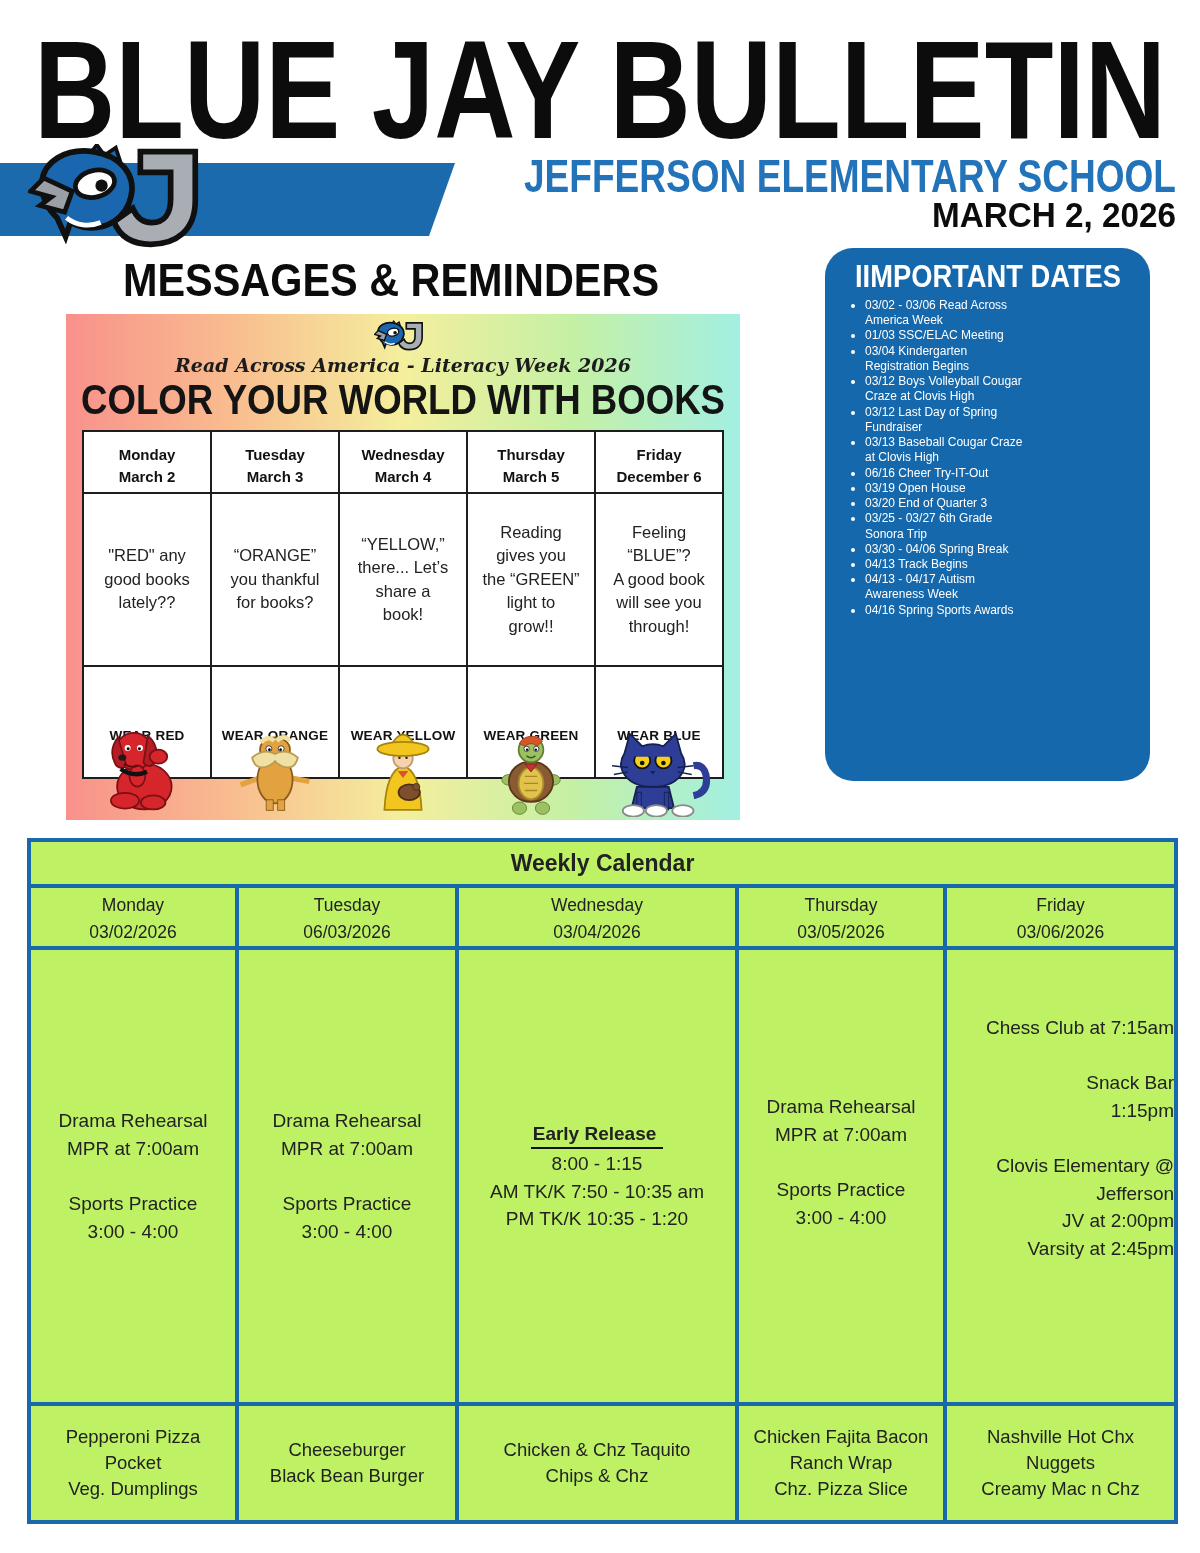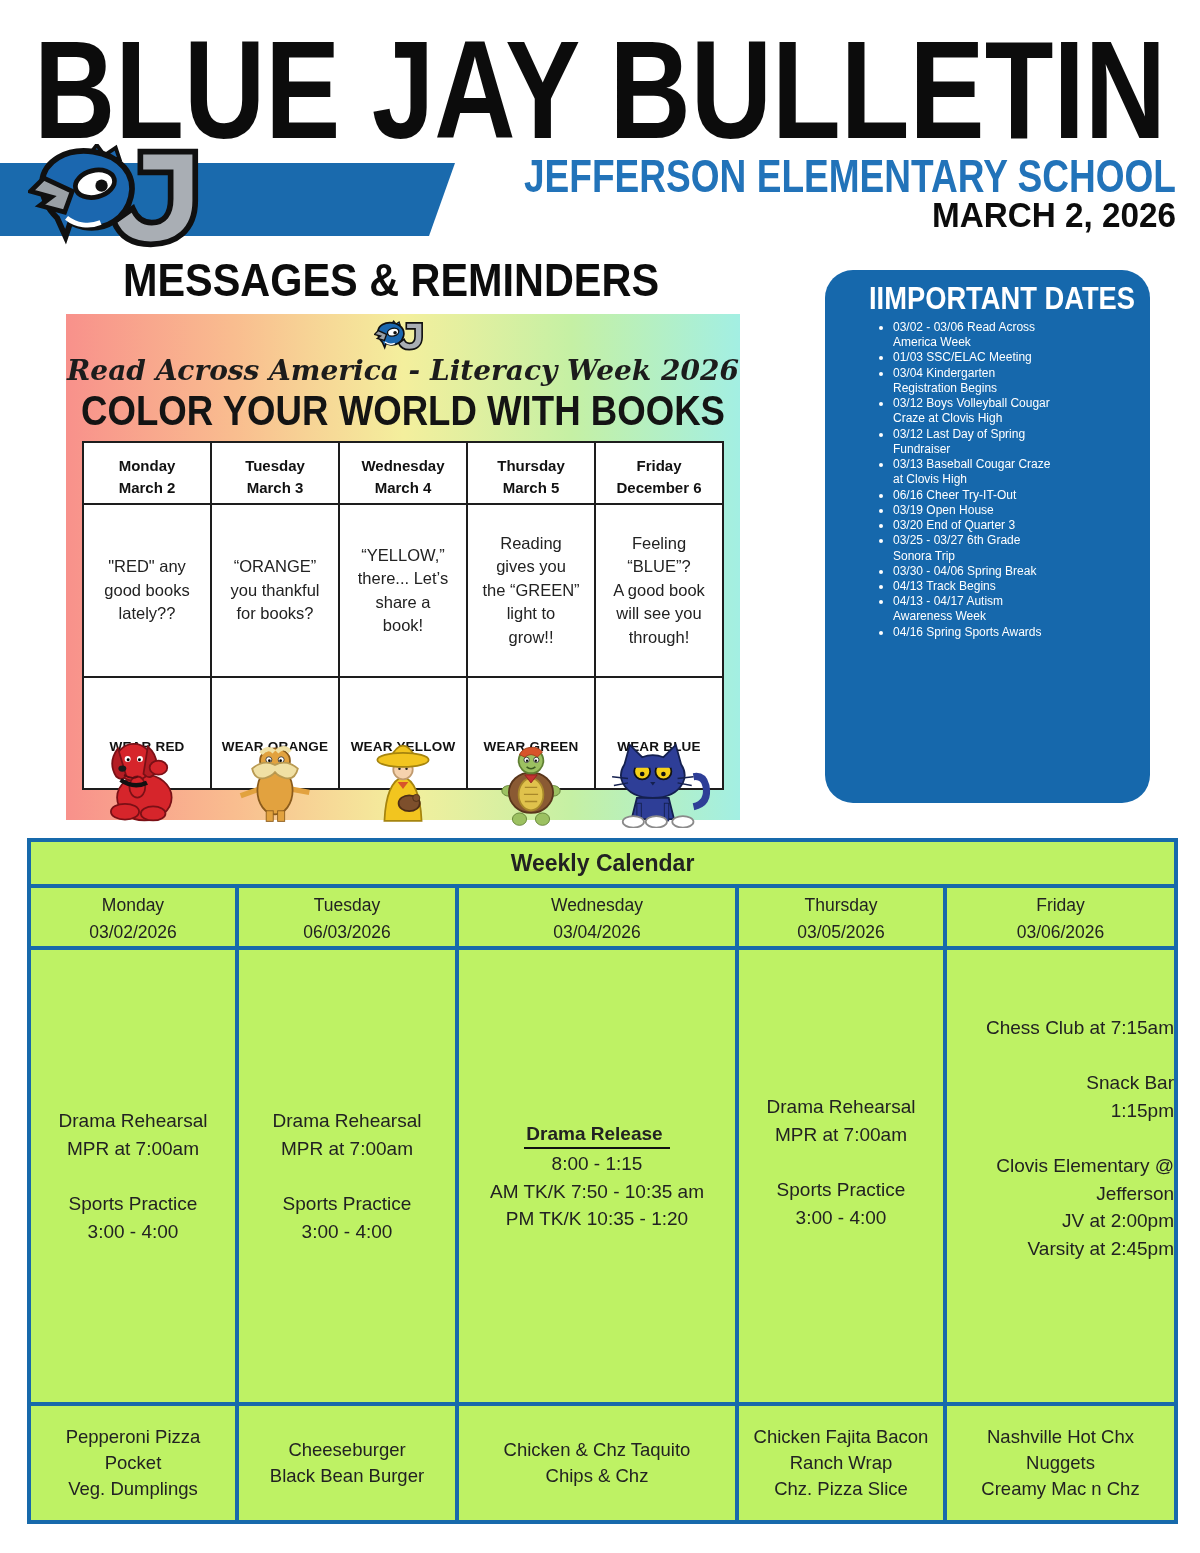--- a/index.html
+++ b/index.html
@@ -17,34 +17,34 @@
   .hdate-svg { position: absolute; right: 22px; top: 197px; }
   .hdate-svg text { font-family: "Liberation Sans", sans-serif; font-weight: bold; fill: #0c0c0c; }
 
   
   .messages-wrap { position: absolute; left: 54px; top: 254px; width: 674px; text-align: center; }
   .messages-wrap text { font-family: "Liberation Sans", sans-serif; font-weight: bold; fill: #0c0c0c; }
   .flyer { position: absolute; left: 66px; top: 314px; width: 674px; height: 506px;
            background: linear-gradient(90deg,#f8918b 0%,#f9bd8f 25%,#f4ef9d 50%,#c5f0a4 75%,#a3efe3 100%); }
   .flyer-logo { display: block; margin: 5px auto 0; }
   .script-line { text-align: center; font-family: "DejaVu Serif", serif; font-style: italic; font-weight: bold;
-                 font-size: 28px; color: #1c1c1c; margin-top: 1px; }
+                 font-size: 19px; color: #1c1c1c; margin-top: 1px; }
   .flyer-title-svg { display: block; margin: 1px auto 0; }
   .flyer-title-svg text { font-family: "Liberation Sans", sans-serif; font-weight: bold; fill: #141414; }
   table.flyer-table { border-collapse: collapse; table-layout: fixed; width: 642px; margin: 7px auto 0; background: #fff; }
   table.flyer-table td { border: 2px solid #1d1d1d; text-align: center; vertical-align: middle; }
   td.f-head { height: 62px; vertical-align: top; padding-top: 8px; font-weight: bold; font-size: 15px; line-height: 1.45; color: #111; }
   td.f-msg { height: 173px; font-size: 16.5px; line-height: 1.42; color: #222; white-space: pre-line; padding: 0 5px; }
   td.f-wear { height: 112px; position: relative; vertical-align: top; }
   .wear-label { margin-top: 27px; font-weight: bold; font-size: 13.5px; letter-spacing: 0.2px; color: #111; }
   .char { position: absolute; left: 50%; transform: translateX(-50%); top: 58px; z-index: 3; }
 
   
-  .dates-box { position: absolute; left: 825px; top: 270px; width: 325px; height: 533px;
-               background: #1668ac; border-radius: 28px; color: #fff; padding-left: 28px; }
+  .dates-box { position: absolute; left: 825px; top: 248px; width: 325px; height: 533px;
+               background: #1668ac; border-radius: 28px; color: #fff; }
   .dates-title-svg { display: block; margin: 11px auto 0; }
   .dates-title-svg text { font-family: "Liberation Sans", sans-serif; font-weight: bold; fill: #ffffff; }
   .dates-box ul { margin: 3px 8px 0 0; padding-left: 40px; }
   .dates-box li { font-size: 12px; line-height: 1.27; white-space: pre-line; color: #fff; }
 
   
   table.cal { position: absolute; left: 27px; top: 838px; width: 1147px;
               border-collapse: collapse; table-layout: fixed; background: #bef264; }
   table.cal td { border: 4px solid #1769ab; text-align: center; vertical-align: middle; color: #222; }
   td.cal-title { height: 46px; font-weight: bold; font-size: 23px; color: #0c0c0c; }
@@ -325,21 +325,21 @@
           </td>
       <td class="c-evt">
         <div class="evt-text">Drama Rehearsal
 MPR at 7:00am
 
 Sports Practice
 3:00 - 4:00</div>
           </td>
       <td class="c-evt">
         <div>
-          <div class="evt-head">Drama Release</div>
+          <div class="evt-head">Early Release</div>
           <div class="evt-text">8:00 - 1:15
 AM TK/K 7:50 - 10:35 am
 PM TK/K 10:35 - 1:20</div>
         </div>
           </td>
       <td class="c-evt">
         <div class="evt-text evt-up">Drama Rehearsal
 MPR at 7:00am
 
 Sports Practice

